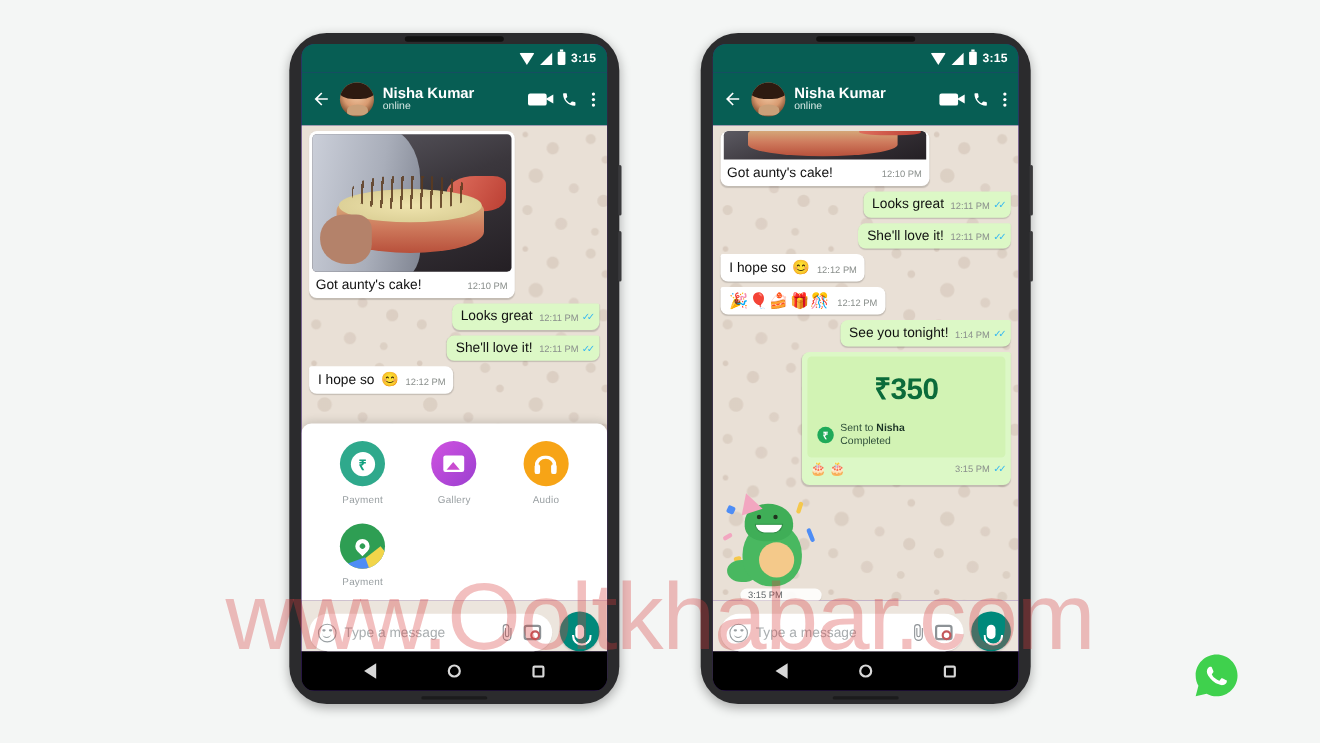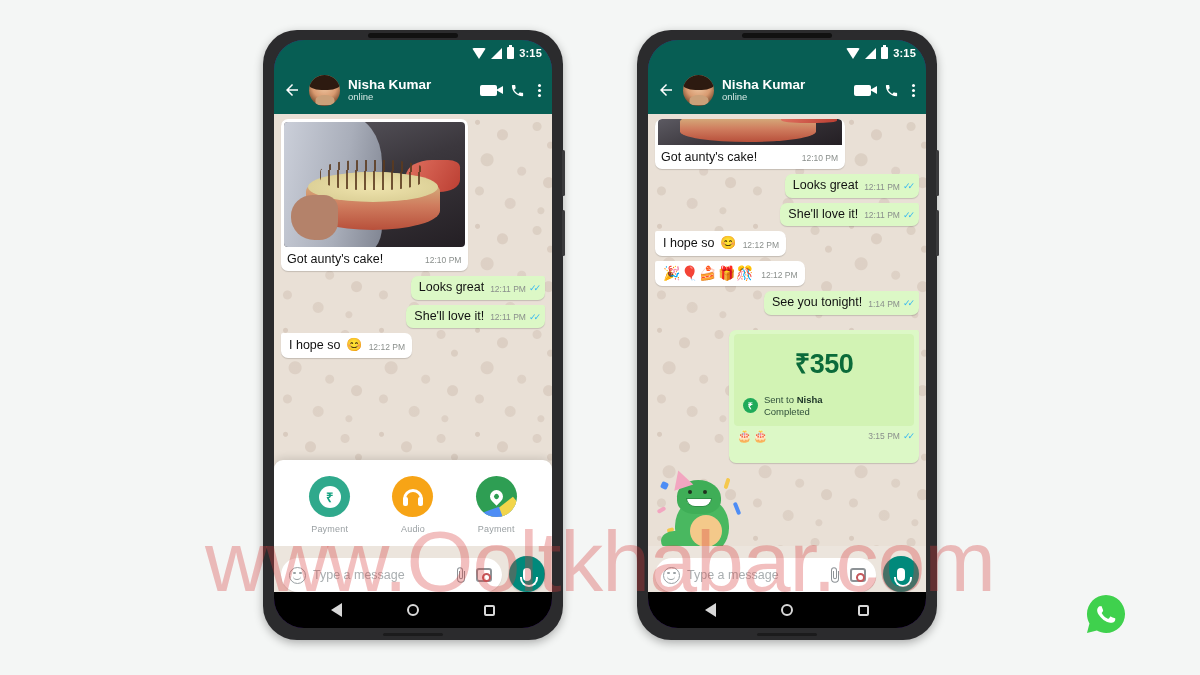--- a/index.html
+++ b/index.html
@@ -63,21 +63,21 @@
     width: 3px; height: 46px;
     background: #3a3a3c;
     border-radius: 2px;
   }
   .side-btn.a { top: 120px; }
   .side-btn.b { top: 180px; }
 
   .screen {
     position: relative;
     width: 100%; height: 100%;
-    border-radius: 30px;
+    border-radius: 12px;
     overflow: hidden;
     background: #4c1d95;
     display: flex;
     flex-direction: column;
   }
 
   
   .statusbar {
     height: 26px;
     background: #075e54;
@@ -325,23 +325,22 @@
   .emoji-bubble { font-size: 14px; letter-spacing: 1px; }
   .emoji-inline { font-size: 13px; }
 
   
   .pay-bubble {
     align-self: flex-end;
     background: #dcf8c6;
     border-radius: 7px;
     box-shadow: 0 1px 1px rgba(0,0,0,.16);
     width: 72%;
-    padding: 4px 5px 19px 5px;
+    padding: 4px 5px 7px 5px;
     border-top-right-radius: 2px;
-    margin-top: 10px;
   }
   .pay-card {
     background: #d2f3b4;
     border-radius: 4px;
     padding: 10px 9px 9px 9px;
   }
   .pay-amount {
     text-align: center;
     font-size: 27px;
     font-weight: bold;
@@ -809,20 +808,26 @@
         <div class="attach-grid">
 
 
           <div class="attach-item">
             <div class="attach-circle" style="background:#2fa98c">
                 <div class="gl-rupee">₹</div>
               </div>
             <div class="attach-label">Payment</div>
           </div>
 
+          <div class="attach-item">
+            <div class="attach-circle" style="background:linear-gradient(135deg,#d052e0,#9b3fd0)">
+                <div class="gl-gal"></div>
+              </div>
+            <div class="attach-label">Gallery</div>
+          </div>
 
           <div class="attach-item">
             <div class="attach-circle" style="background:#f7a416">
                 <div class="gl-audio"></div>
               </div>
             <div class="attach-label">Audio</div>
           </div>
 
           <div class="attach-item">
             <div class="attach-circle" style="background:#2e9e53">

